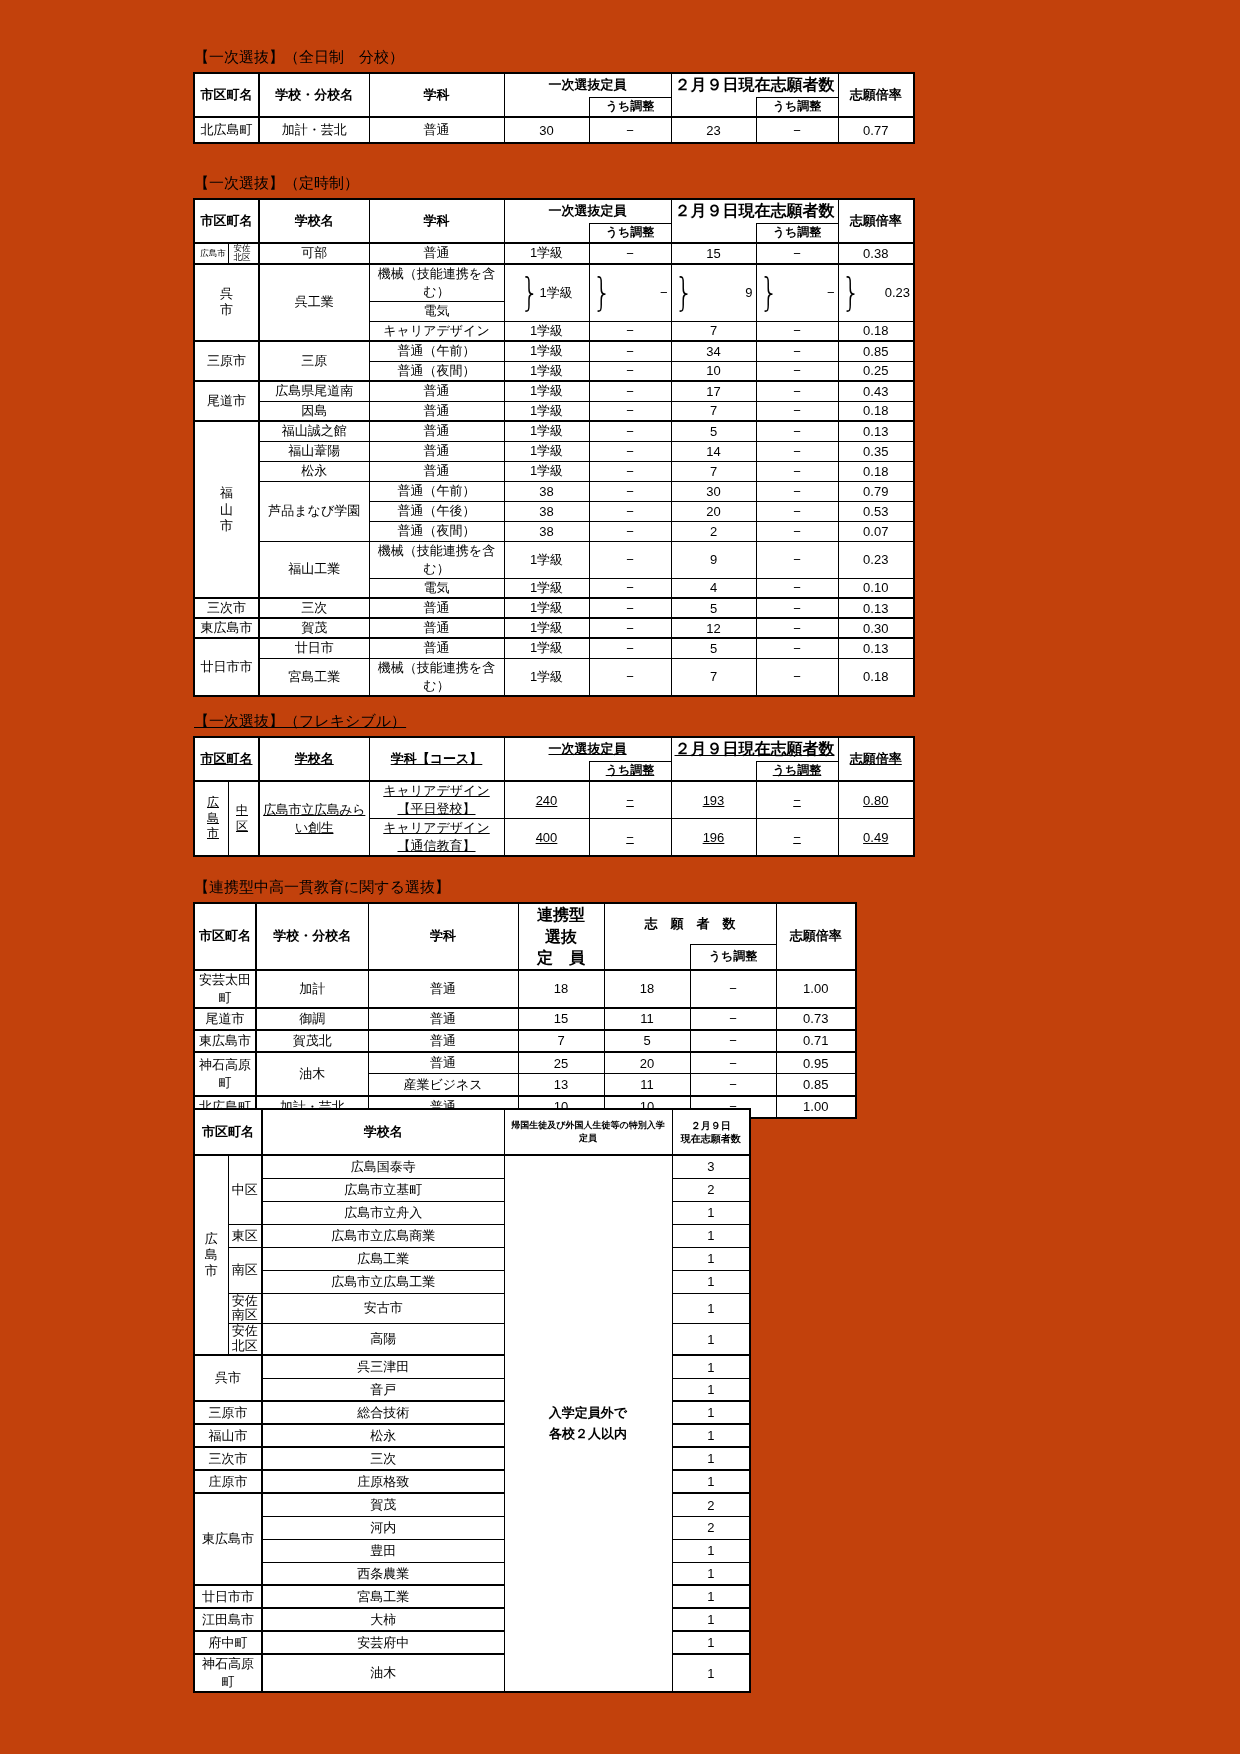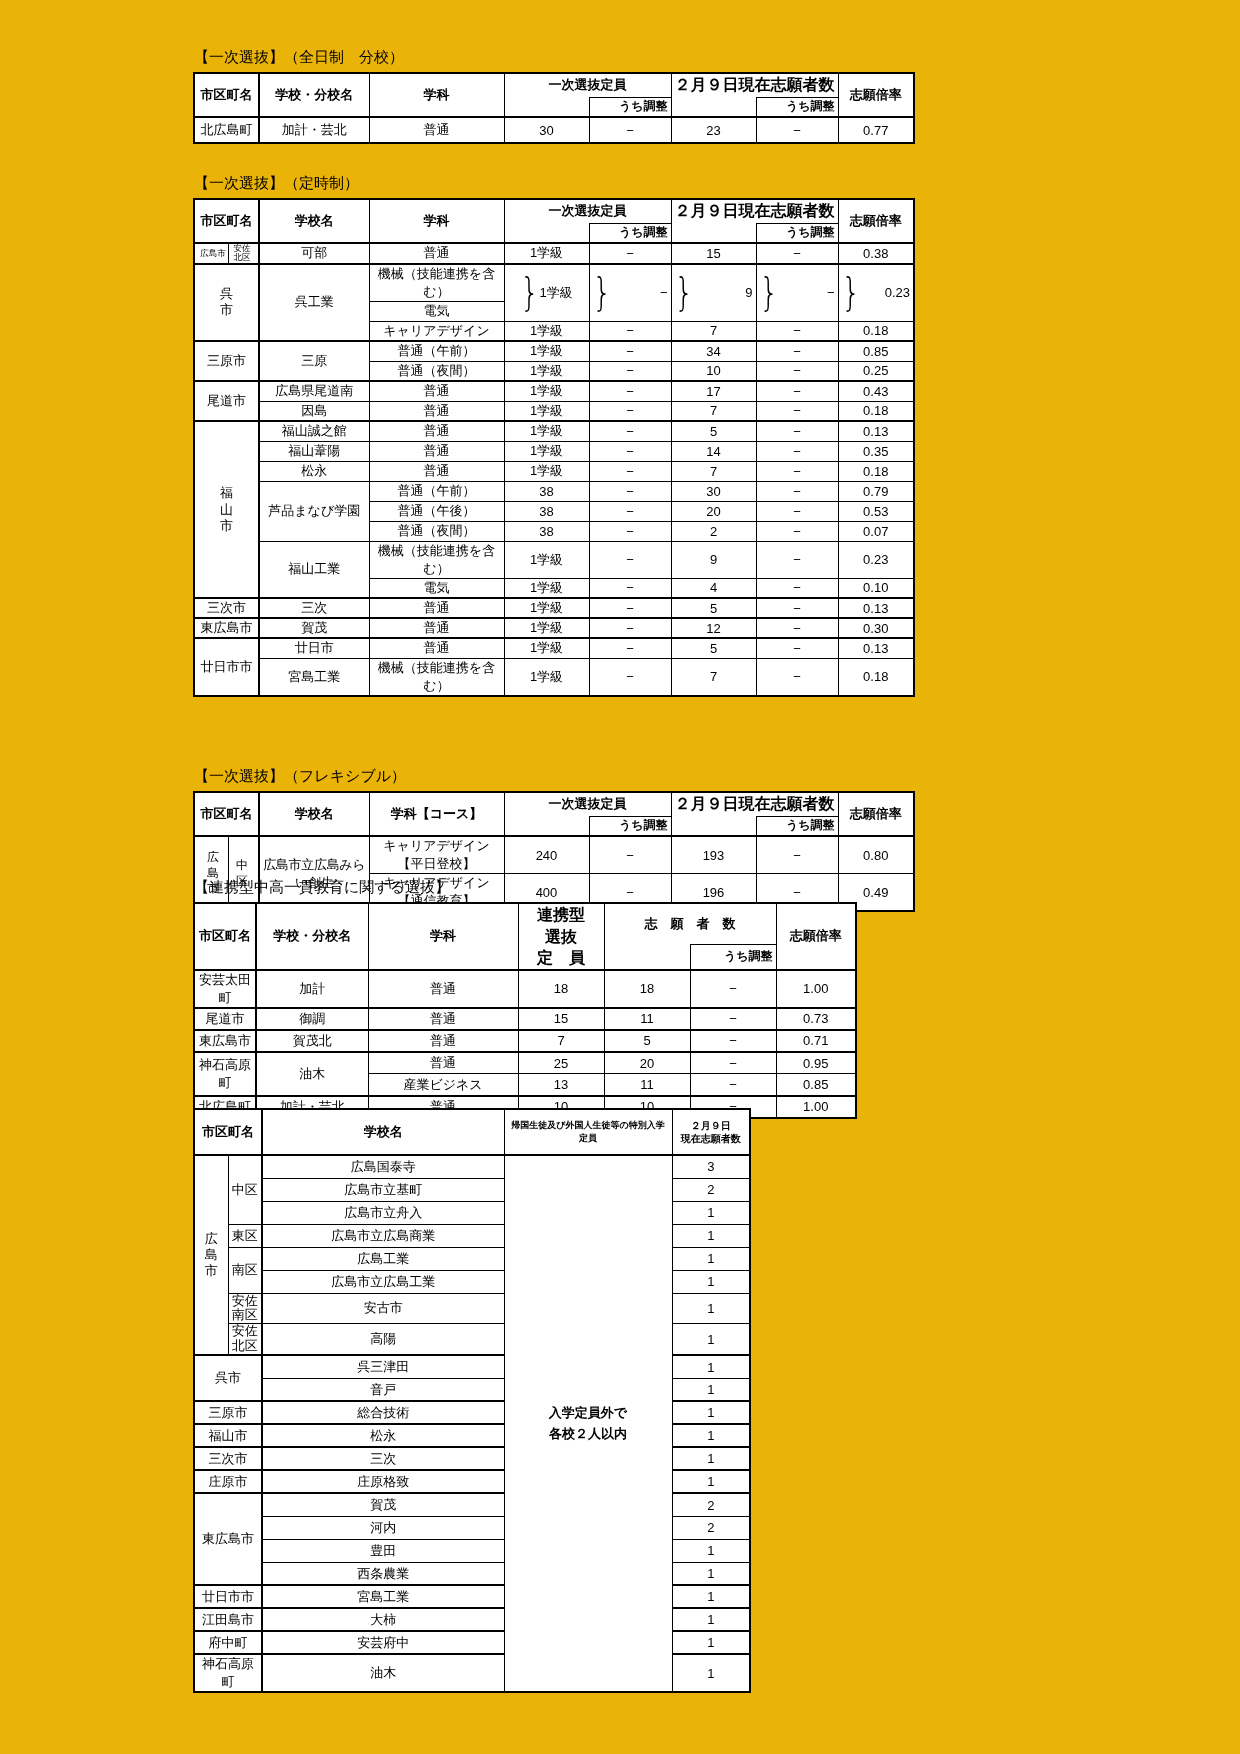--- a/index.html
+++ b/index.html
@@ -1,25 +1,25 @@
 <!DOCTYPE html>
 <html><head>
 <meta charset="utf-8">
 <style>
   html,body{margin:0;padding:0;background:#fff;}
   body{font-family:"Liberation Sans","DejaVu Sans",sans-serif;color:#000;}
-  .page{position:relative;width:1240px;height:1754px;background:#eab308;overflow:hidden;}
+  .page{position:relative;width:1240px;height:1754px;background:#c2410c;overflow:hidden;}
   .sec{position:absolute;left:193px;}
   .tbl-title{font-size:15px;margin:0 0 5px 1px;}
   table.grid{border-collapse:collapse;table-layout:fixed;border:2px solid #000;background:#fff;}
   .grid th,.grid td{border:1px solid #000;padding:0 3px;font-size:13px;text-align:center;vertical-align:middle;box-sizing:border-box;overflow:hidden;}
   .grid thead th{font-weight:bold;}
   .grid thead{border-bottom:2px solid #000;}
   .grid thead tr:first-child th{height:24px;}
-  .grid thead tr:nth-child(2) th{height:20px;text-align:right;}
+  .grid thead tr:nth-child(2) th{height:20px;}
   tr.grp td{border-top:2px solid #000;}
   th.nb{border-bottom:none;}
   th.nt{border-top:none;}
   th.subh{font-size:12px;}
   th.apph{font-size:16px;}
   td.cR,th.cR{border-right:2px solid #000;}
   .qty{text-align:right;padding-right:18px;font-size:15px;}
   .dash{text-align:right;padding-right:5px;font-size:13px;}
   .rate{text-align:right;padding-right:10px;font-size:15px;}
   .cls{text-align:center;font-size:14px;}
@@ -46,21 +46,21 @@
   #t1 tbody td{height:26px;}
   #t2 tbody td{height:20px;}
   #t3 tbody td{height:27px;}
   #t4 tbody td{height:22px;}
   #t5 tbody td{height:23px;}
   #t4 thead tr:first-child th{height:32px;}
   th.cap4{font-size:16px;white-space:pre-line;line-height:1.35;}
   #t5 thead th{height:46px;}
   th.cap5h{font-size:9px;}
   th.app5h{font-size:10px;white-space:pre-line;line-height:1.35;}
-  #s1{top:48px;} #s2{top:174px;} #s3{top:767px;} #s4{top:878px;} #s5{top:1108px;}
+  #s1{top:48px;} #s2{top:174px;} #s3{top:712px;text-decoration:underline;} #s4{top:878px;} #s5{top:1108px;}
 </style>
 </head>
 <body>
 
 <div class="page">
 
   <div class="sec" id="s1">
     <div class="tbl-title">【一次選抜】（全日制　分校）</div>
     <table class="grid" id="t1">
       <colgroup>

